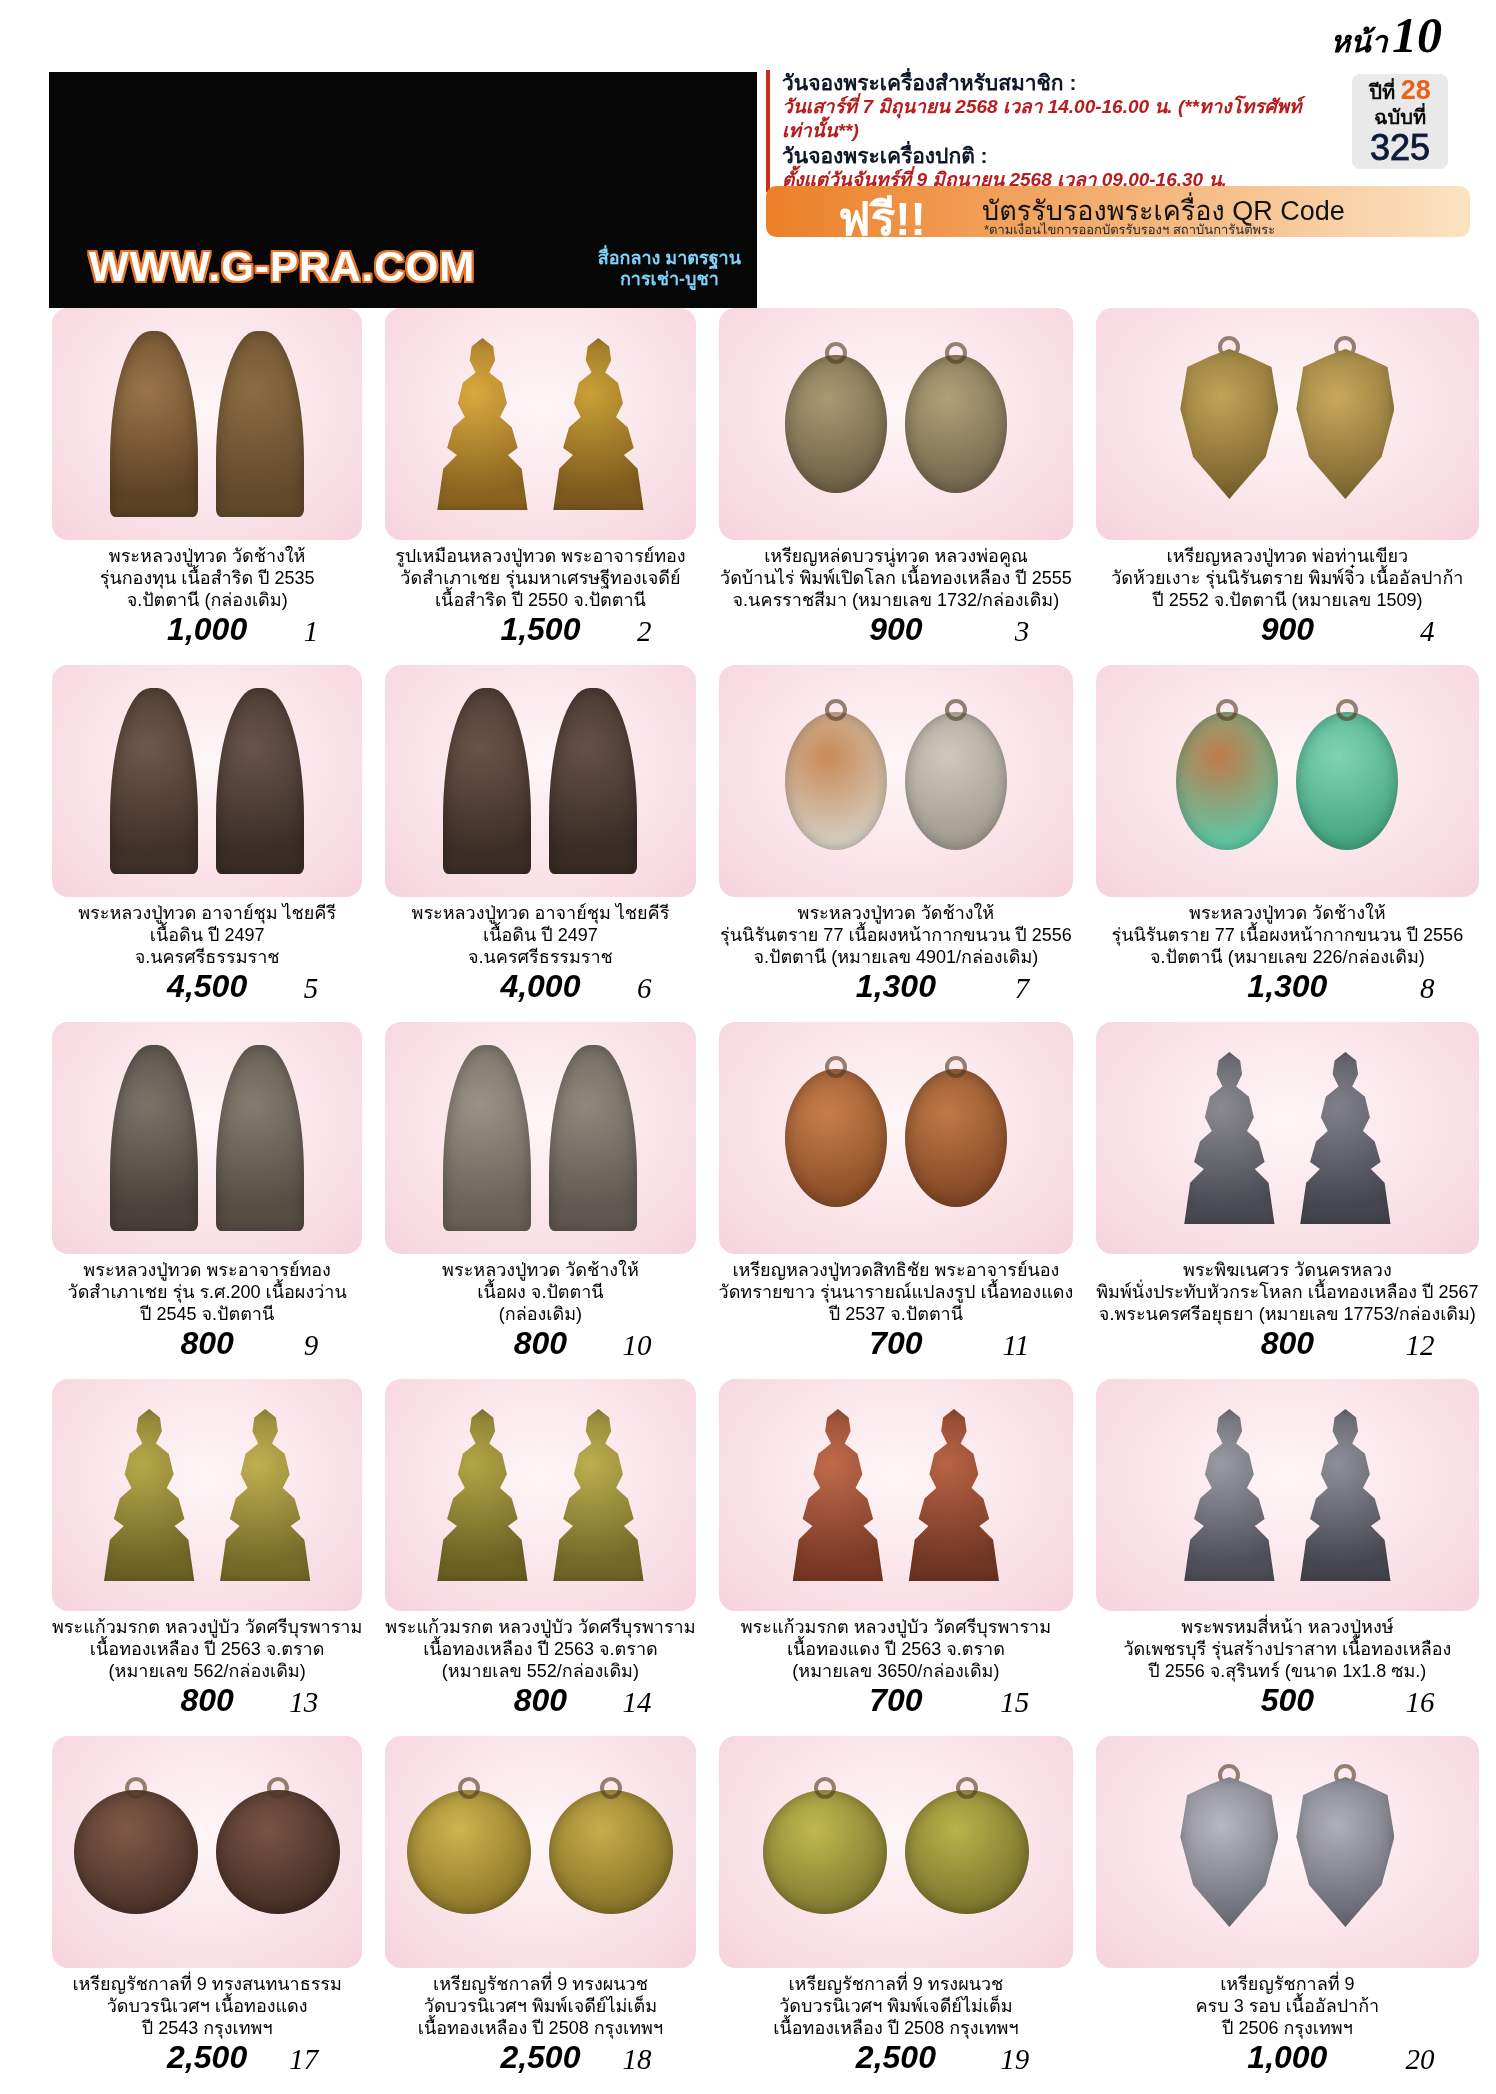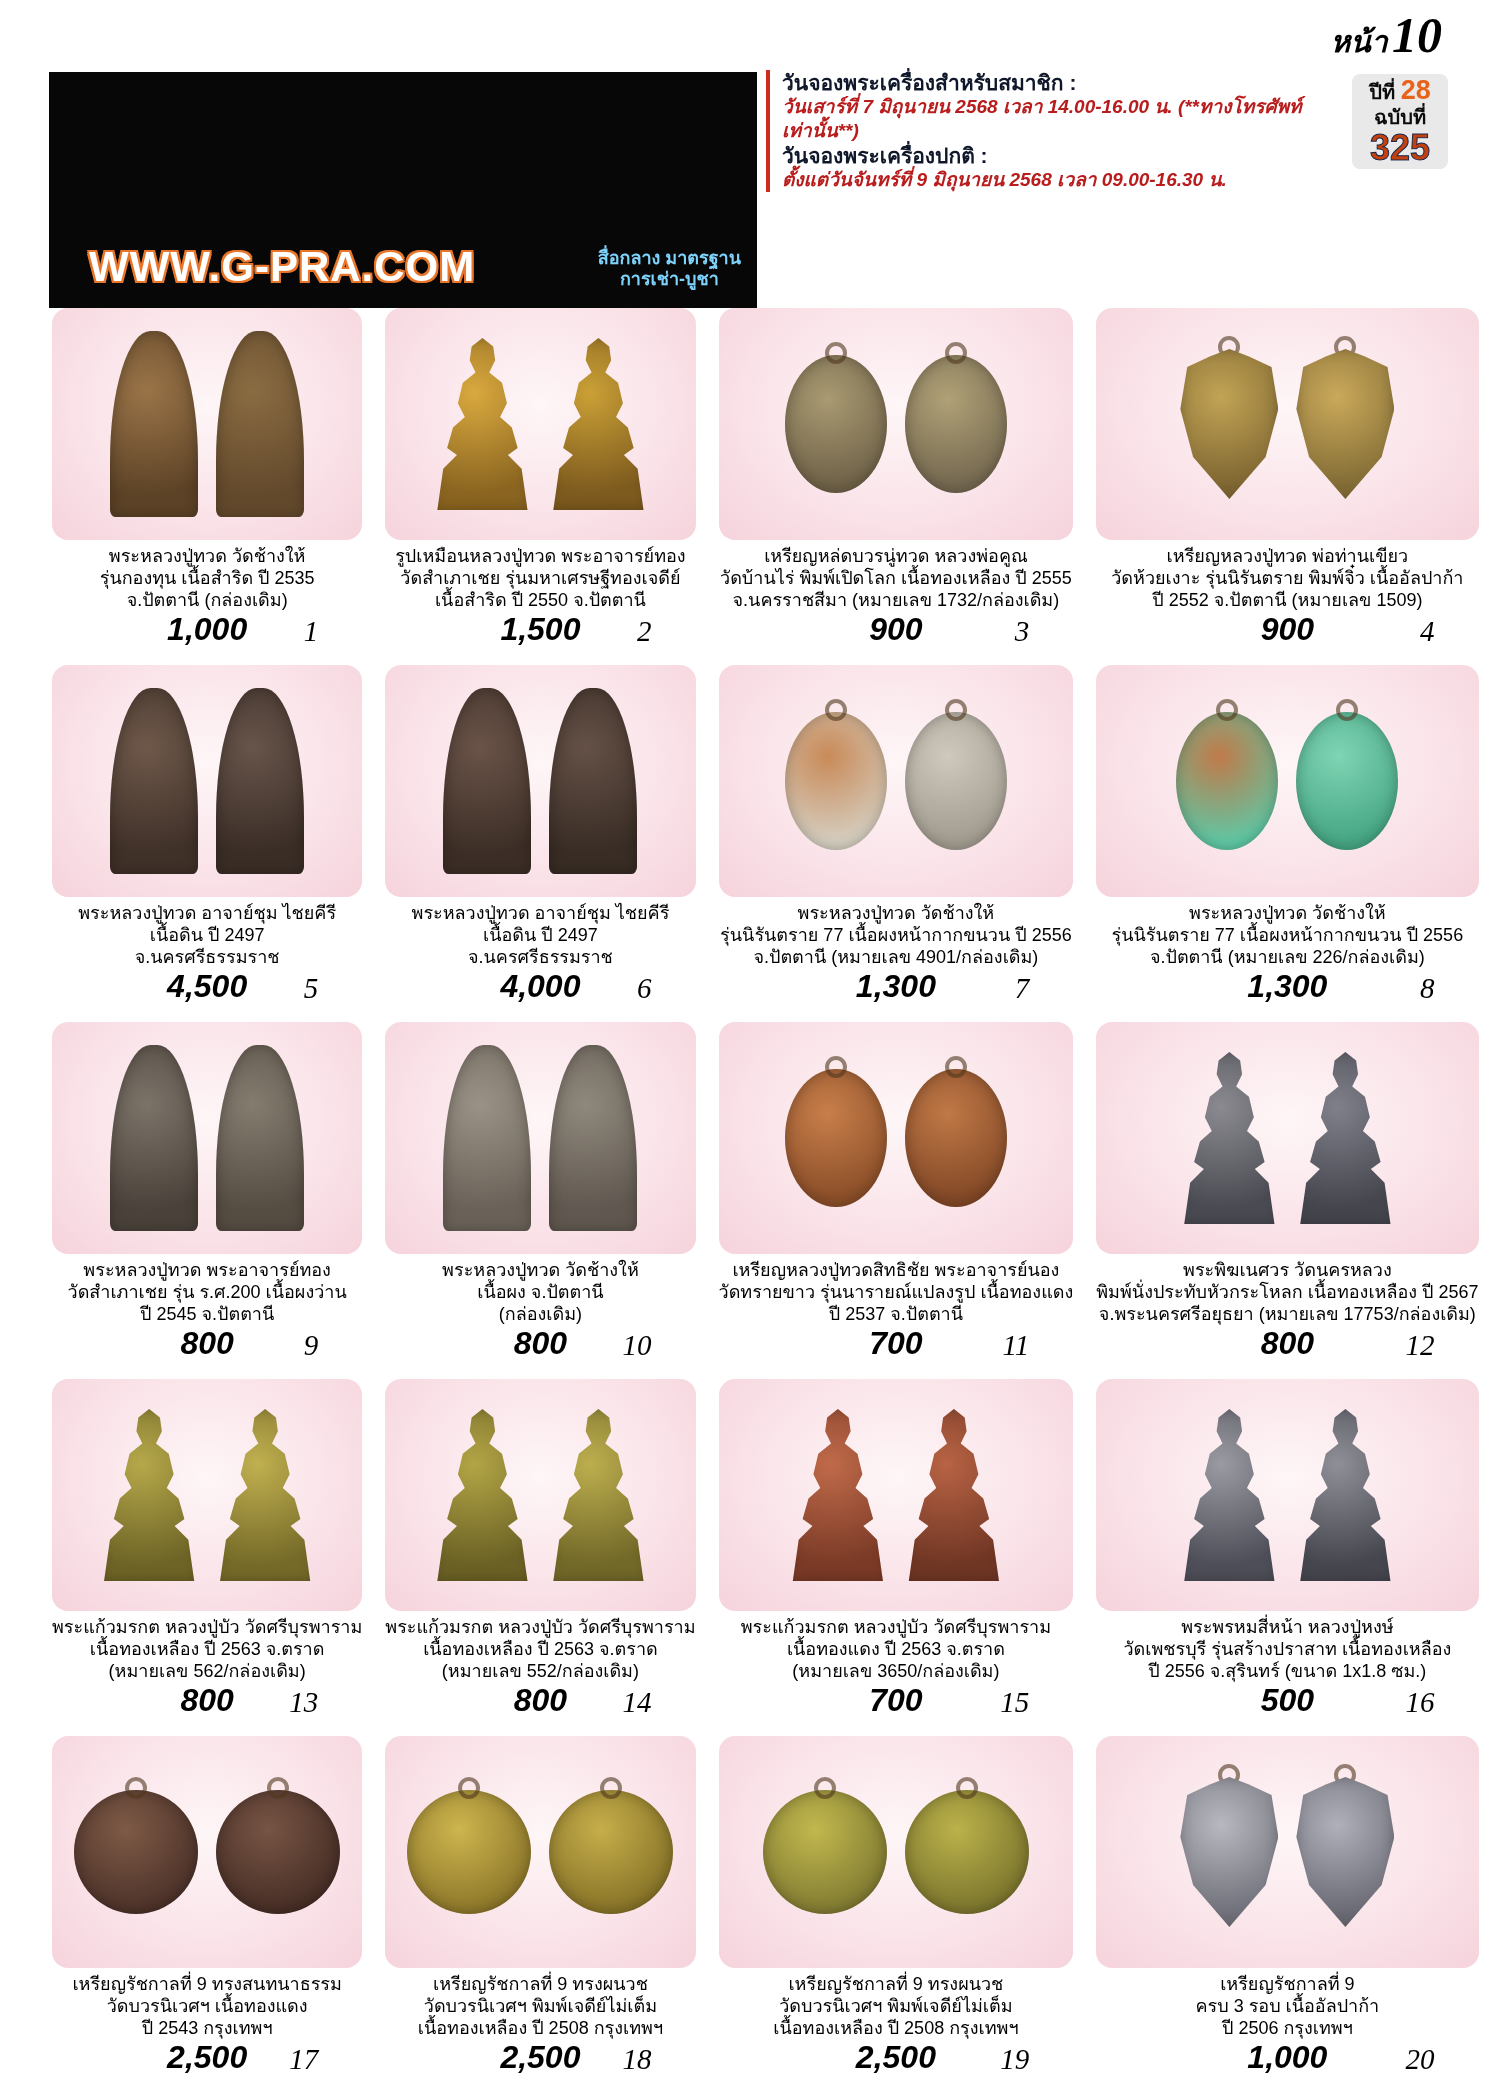--- a/index.html
+++ b/index.html
@@ -25,21 +25,21 @@
   .bk-detail{color:#b91c1c;font-weight:bold;font-size:19px;line-height:24px;font-style:italic;}
 
   .page-no{position:absolute;right:54px;top:6px;font-style:italic;font-weight:bold;color:#000;}
   .page-no .word{font-size:30px;}
   .page-no .num{font-size:50px;font-family:"Liberation Serif",serif;}
   .issue-box{position:absolute;left:1352px;top:74px;width:96px;height:92px;background:#e9e9e9;
       border-radius:8px;text-align:center;padding-top:3px;}
   .issue-year{font-size:20px;font-weight:bold;color:#0c0c0c;line-height:26px;}
   .issue-year .yr{color:#e8621a;font-size:27px;}
   .issue-word{font-size:20px;font-weight:bold;color:#0c0c0c;line-height:24px;}
-  .issue-num{font-size:36px;font-weight:bold;color:#c2410c;line-height:38px;
+  .issue-num{font-size:36px;font-weight:normal;color:#0f172a;line-height:38px;
       -webkit-text-stroke:1px #15254e;text-shadow:0 1px 0 #ffffff;}
 
   .promo{position:absolute;left:766px;top:186px;width:704px;height:51px;border-radius:10px;}
   .promo-free{position:absolute;left:72px;top:-4px;font-size:46px;font-weight:bold;color:#ffffff;}
   .promo-headline{position:absolute;left:216px;top:3px;font-size:27px;color:#111111;}
   .promo-cond{position:absolute;left:218px;top:33px;font-size:13px;color:#2a2a2a;}
 
   
   .grid{position:absolute;left:52px;top:308px;width:1392px;display:grid;
       grid-template-columns:repeat(4,1fr);column-gap:16px;row-gap:12px;gap:23px;}
@@ -94,20 +94,25 @@
   </div>
   <div class="issue-box">
     <div class="issue-year">
       <span>ปีที่</span>
       <span class="yr">28</span>
     </div>
     <div class="issue-word">ฉบับที่</div>
     <div class="issue-num">325</div>
   </div>
 
+  <div class="promo" style="background: linear-gradient(90deg, rgb(236, 127, 39), rgb(251, 227, 194));">
+    <div class="promo-free">ฟรี!!</div>
+    <div class="promo-headline">บัตรรับรองพระเครื่อง QR Code</div>
+    <div class="promo-cond">*ตามเงื่อนไขการออกบัตรรับรองฯ สถาบันการันตีพระ</div>
+  </div>
 
   <div class="grid">
   <div class="cell">
     <div class="photo">
       <div class="am">
 
         <div class="body bell" style="--c1: #9a7448; --c2: #5c4226;"></div>
       </div>
       <div class="am">
 

